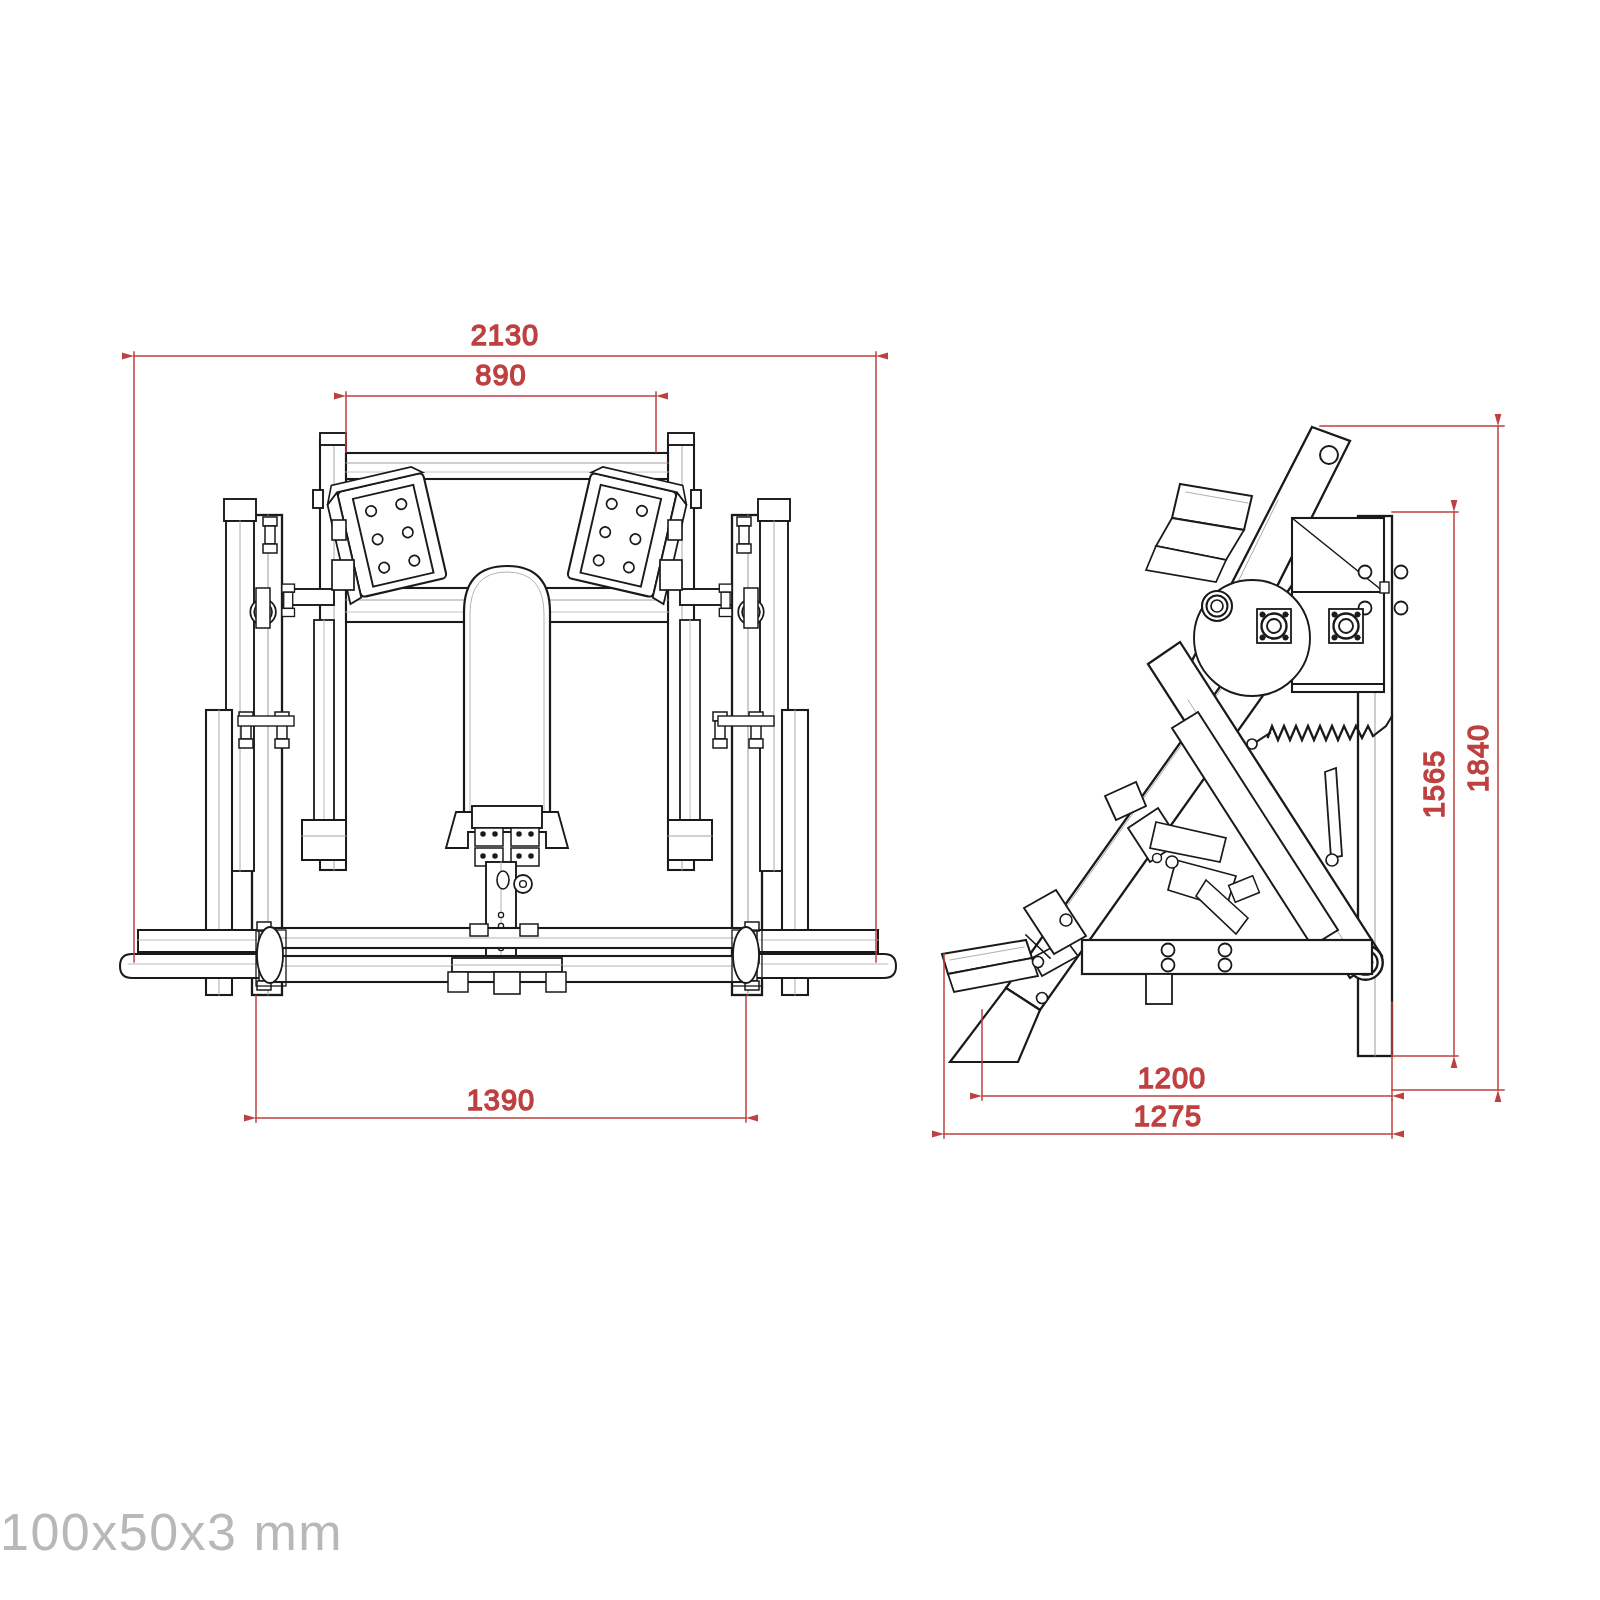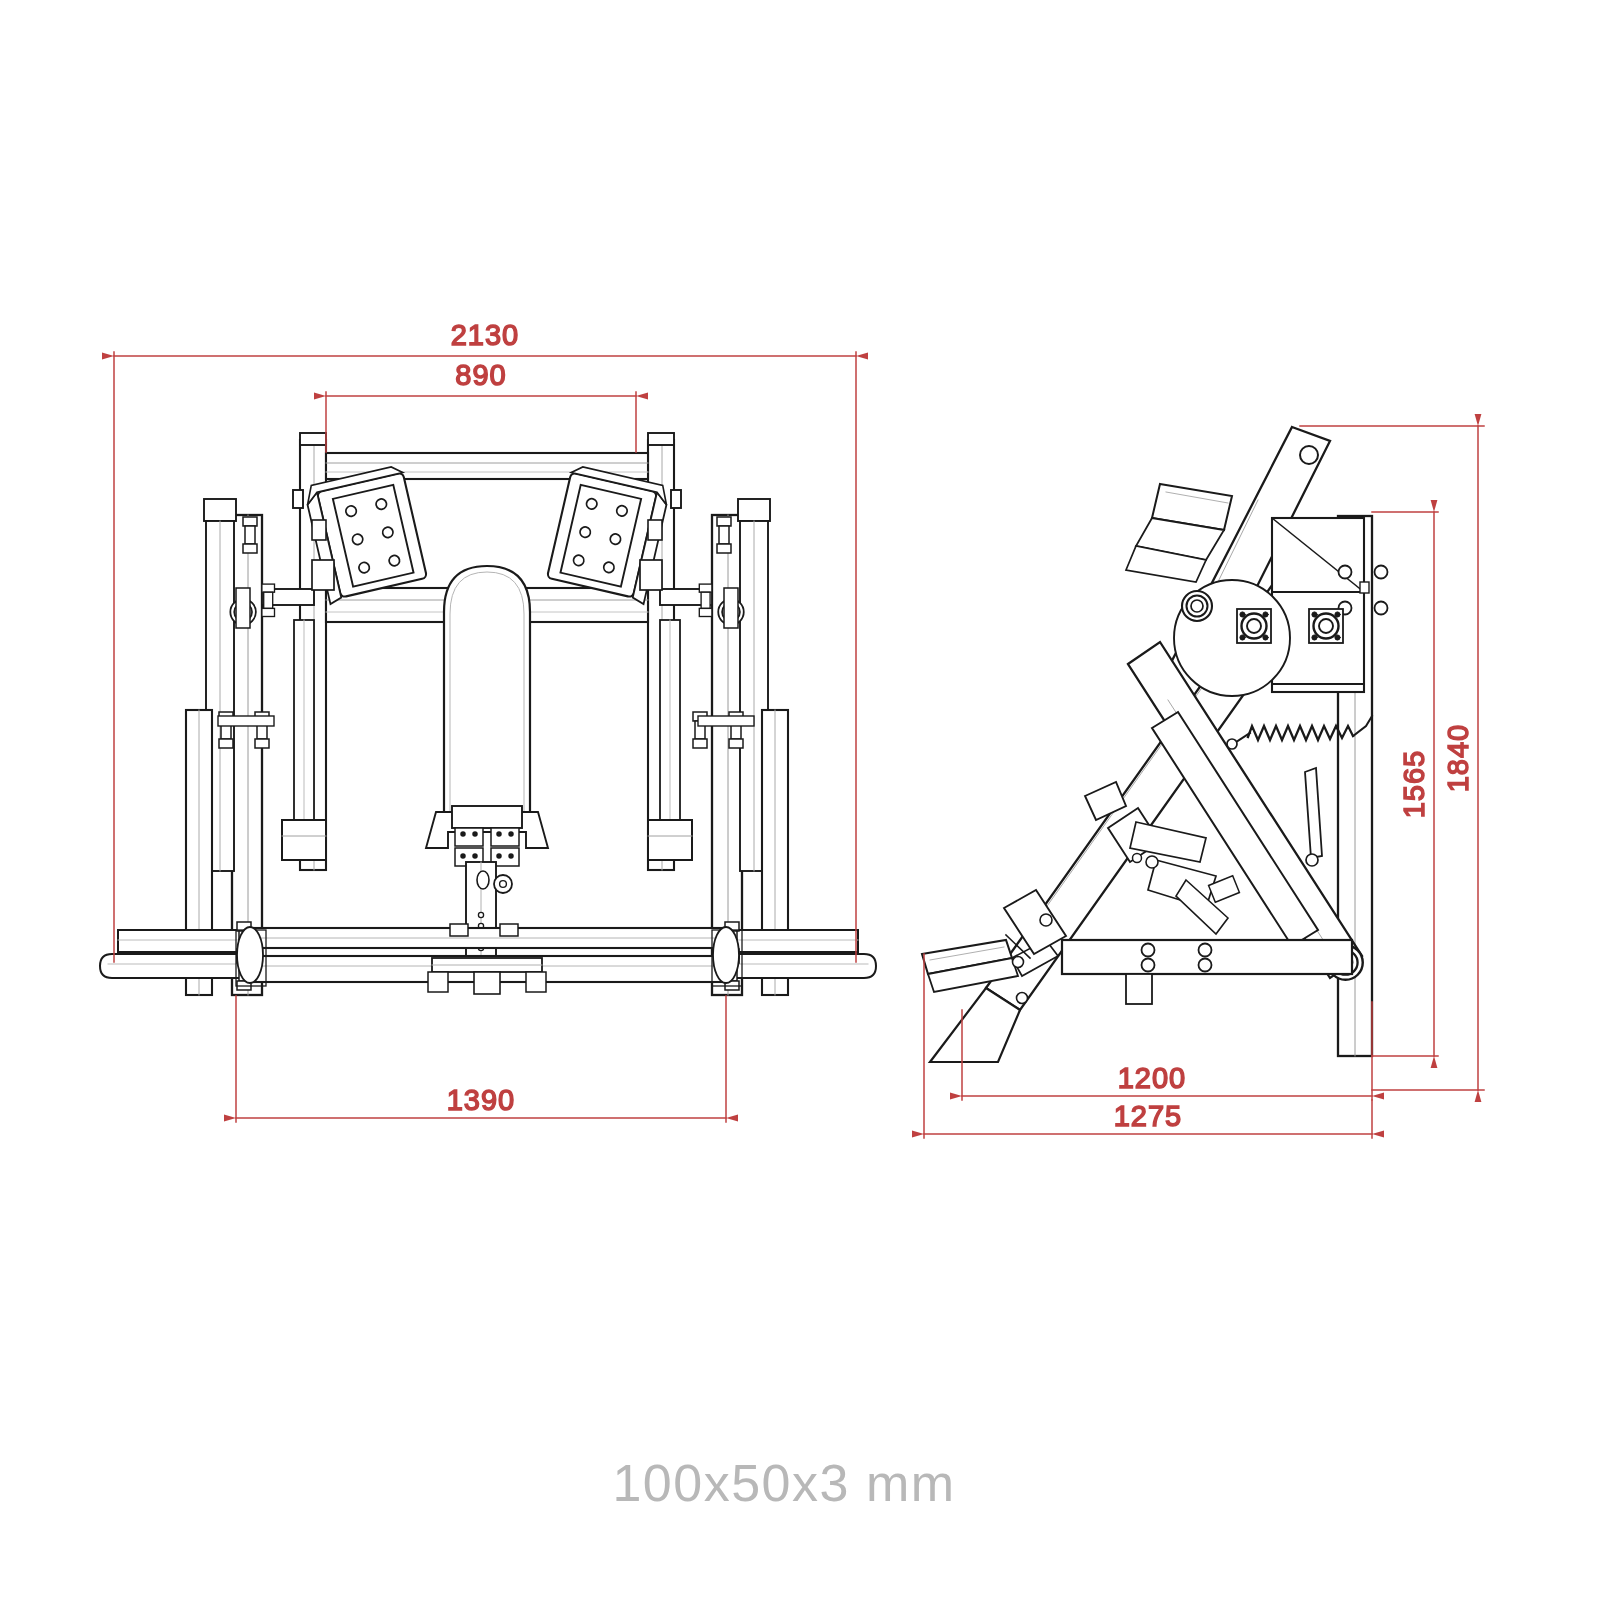--- a/index.html
+++ b/index.html
@@ -2,33 +2,33 @@
 <html><head>
 <meta charset="utf-8">
 <title>Technical Drawing</title>
 <style>
   html,body{margin:0;padding:0;background:#ffffff;}
   body{
     width:1600px;height:1600px;
     font-family:"Liberation Sans","DejaVu Sans",sans-serif;
     overflow:hidden;position:relative;
   }
-  #sheet{position:absolute;inset:0;width:1568px;height:1600px;}
+  #sheet{position:absolute;inset:0;width:1568px;height:1600px;padding-left:20px;}
   svg{display:block;}
   .dimtxt{
     font-family:"Liberation Sans","DejaVu Sans",sans-serif;
     font-size:29px;
     fill:#bf4040;
     letter-spacing:1px;
   }
   .caption{
     position:absolute;
     left:0;right:0;
-    top:1453px;
-    text-align:center;
+    top:1502px;
+    text-align:left;
     font-size:52px;
     color:#b8b8b8;
     font-weight:300;
     letter-spacing:1.5px;
     font-family:"Liberation Sans","DejaVu Sans",sans-serif;
     white-space:nowrap;
   }
 </style>
 </head>
 <body>

